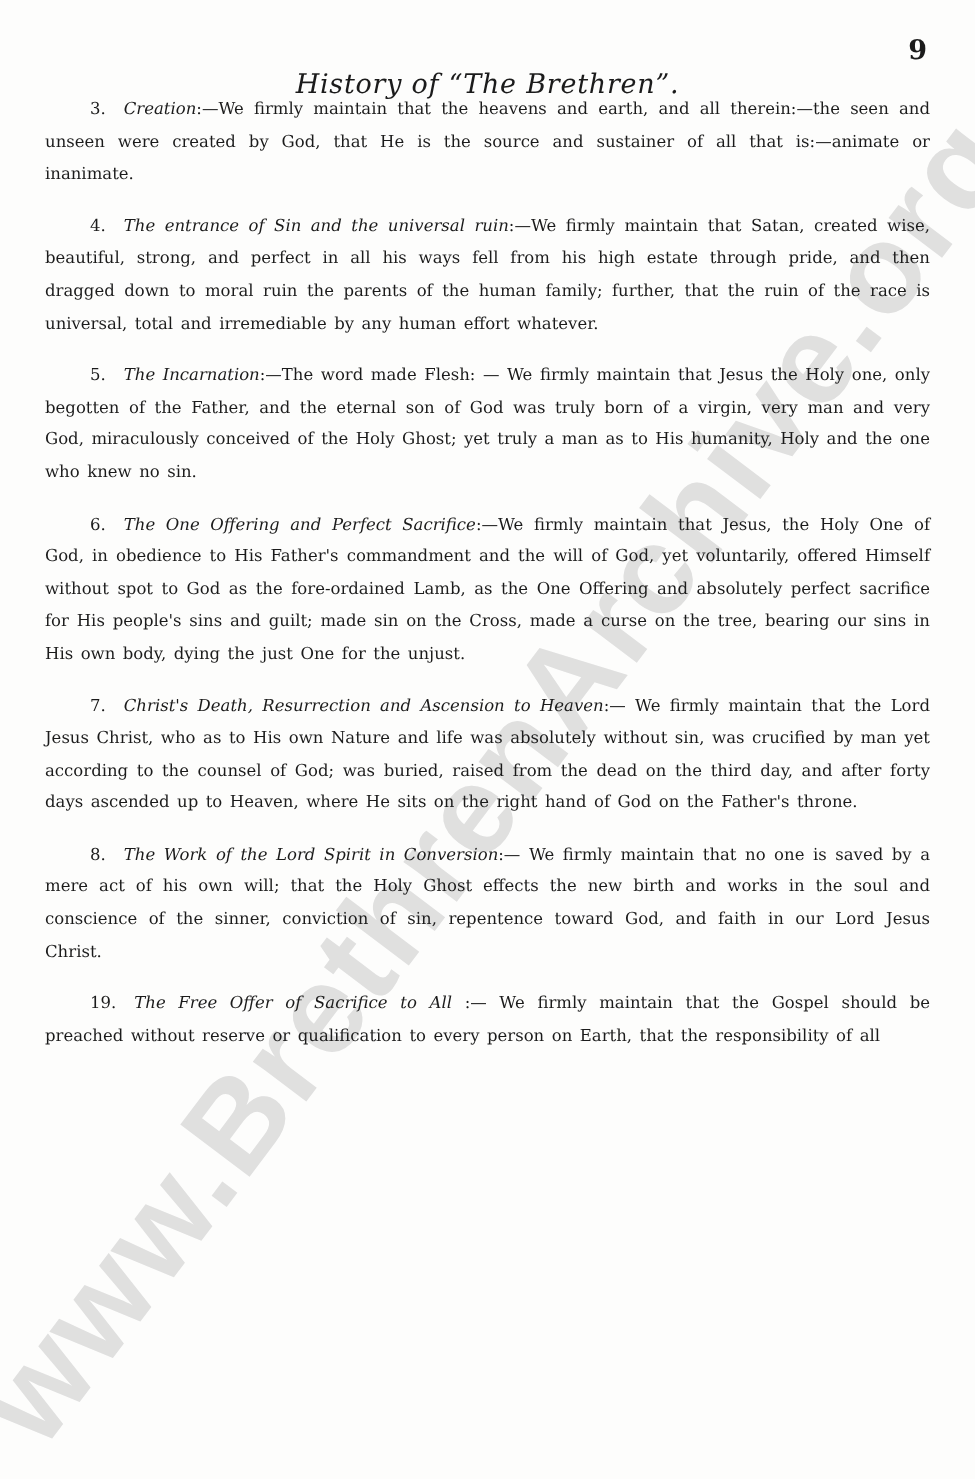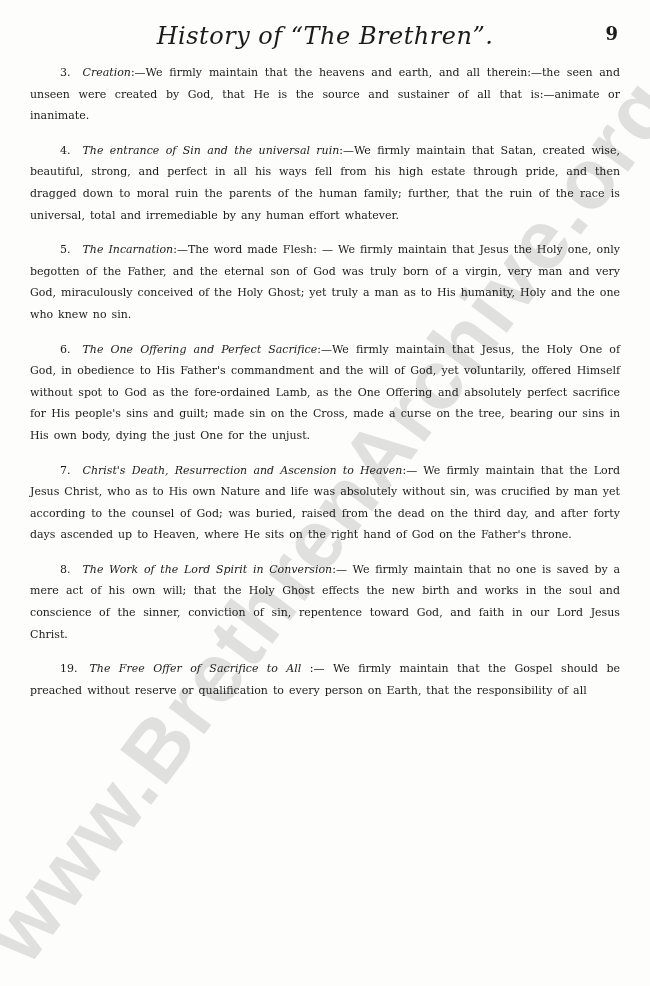--- a/index.html
+++ b/index.html
@@ -41,22 +41,23 @@
     position: relative;
     height: 26px;
     margin-bottom: 14px;
   }
   .header-title {
     position: absolute;
     left: 0;
     right: 0;
     text-align: center;
     font-style: italic;
-    font-size: 24px;
+    font-size: 18px;
     letter-spacing: 0.5px;
+    margin-top: 24px;
   }
   .page-number {
     position: absolute;
     right: 2px;
     top: 1px;
     font-size: 18px;
     font-weight: 600;
   }
   .body-text {
     font-size: 11px;

